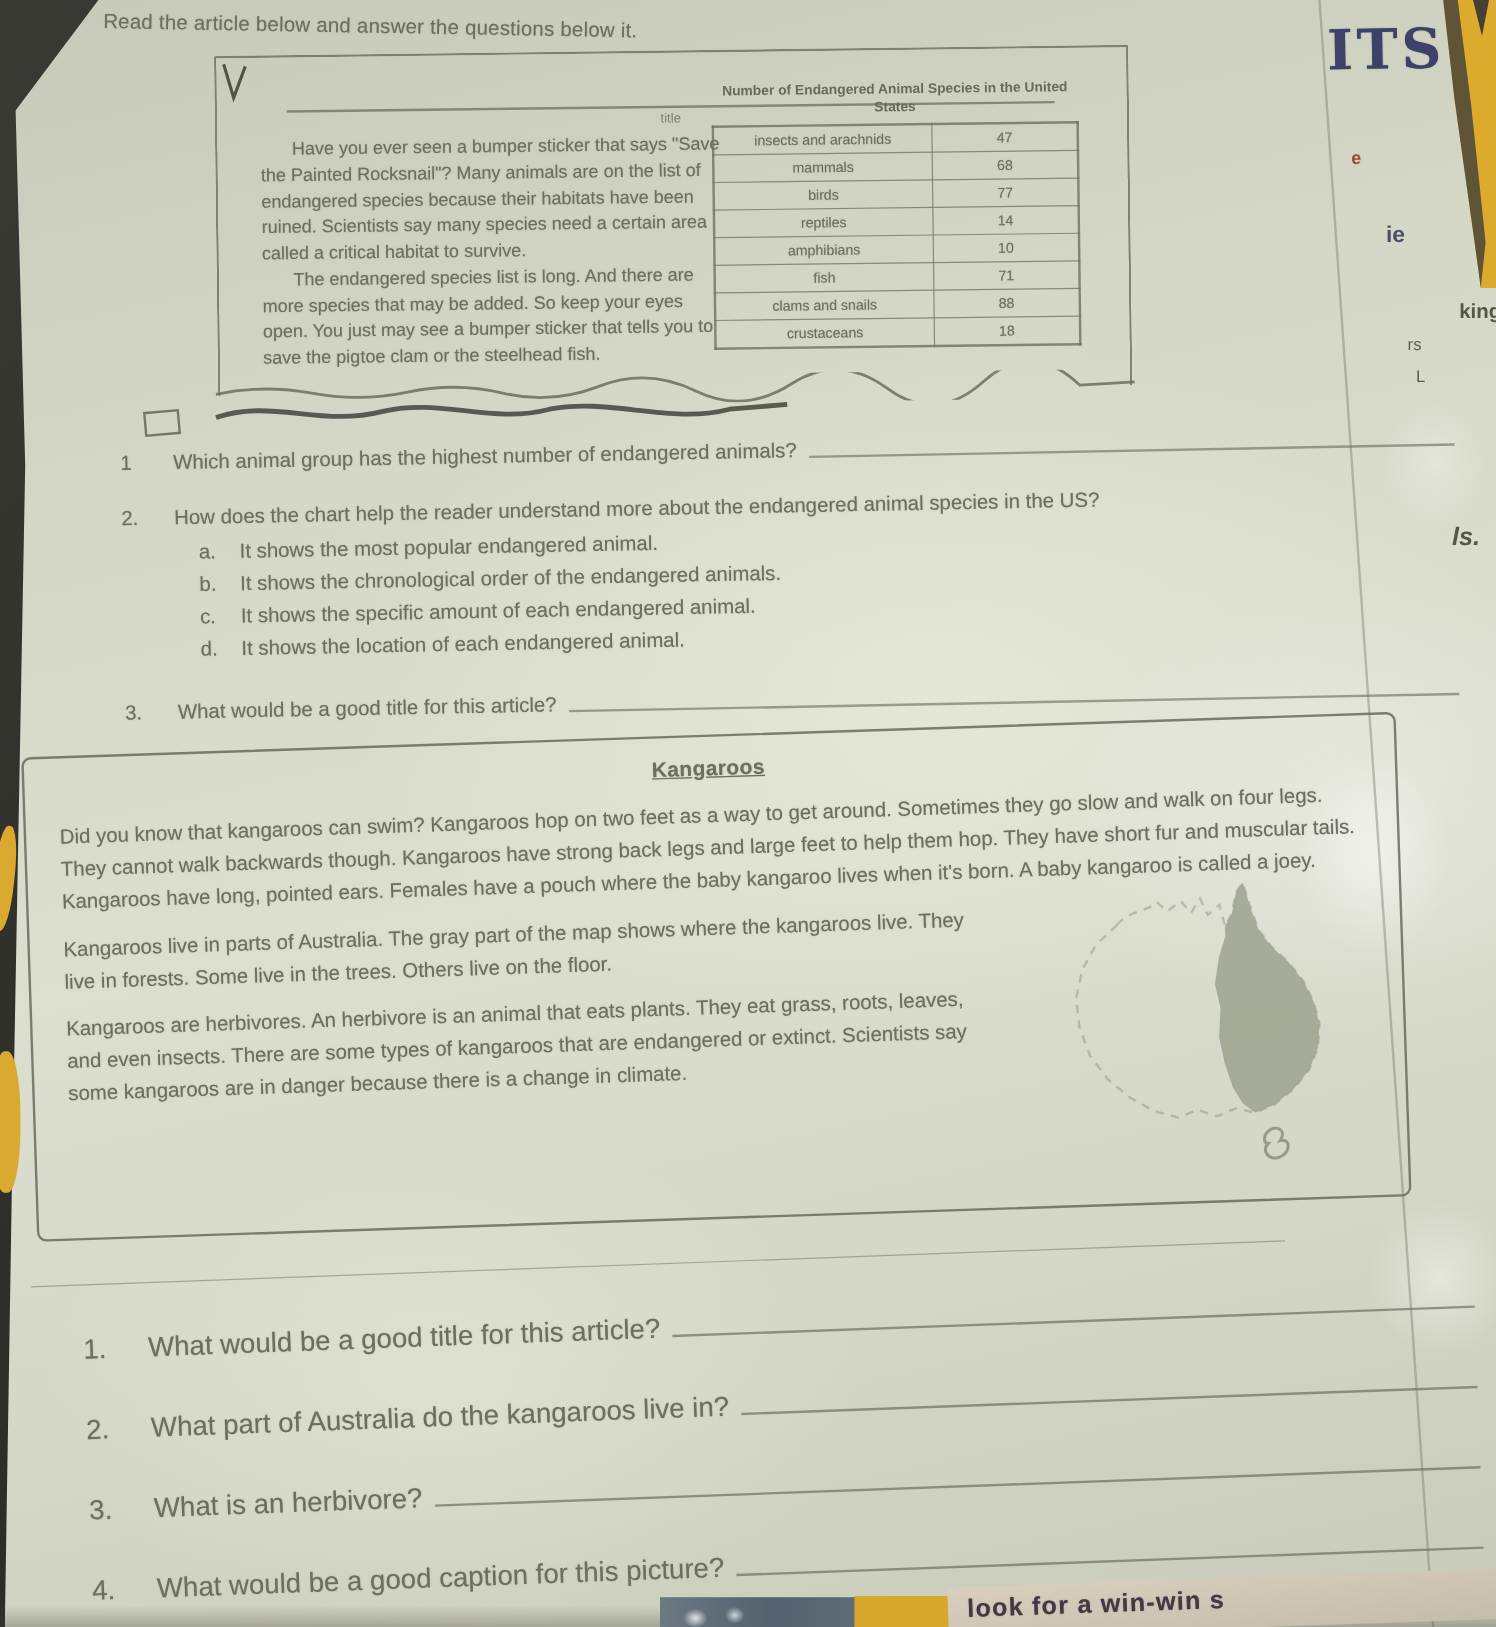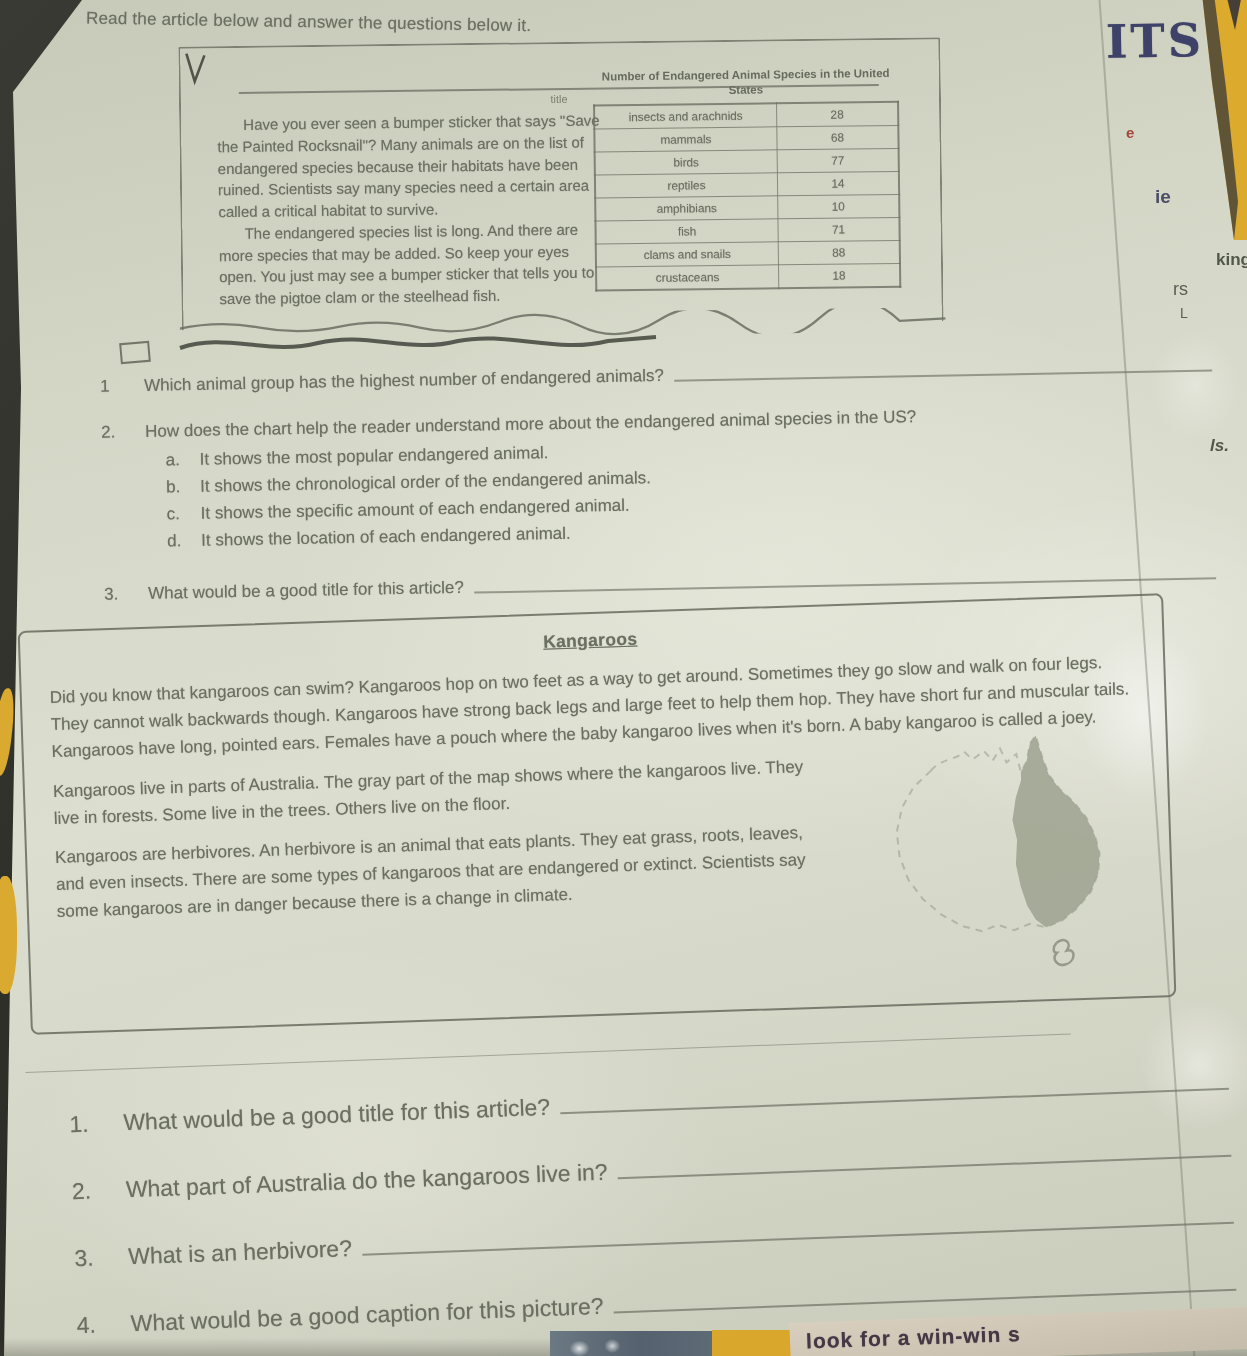--- a/index.html
+++ b/index.html
@@ -21,23 +21,23 @@
   .g3{left:1150px;top:330px;width:90px;height:110px;background:radial-gradient(closest-side,rgba(255,255,255,.30),rgba(255,255,255,0));}
   .paper-edge{left:1098px;top:-8px;width:2px;height:1380px;background:rgba(124,128,112,.45);
               transform-origin:top center;transform:rotate(-4deg);}
   
   .frag{white-space:nowrap;color:#53574b;}
   .frag-its{left:1106px;top:14px;font-family:"DejaVu Serif",serif;font-weight:700;font-size:46px;
             color:#3e4268;letter-spacing:3px;transform:rotate(-1deg);text-shadow:0 0 1px rgba(62,66,104,.6);}
   .frag-e{left:1126px;top:124px;color:#a3473c;font-weight:700;font-size:15px;}
   .frag-ie{left:1155px;top:186px;font-weight:700;font-size:19px;color:#4b4f66;}
   .frag-king{left:1216px;top:250px;font-weight:700;font-size:17px;}
-  .frag-rs{left:1173px;top:279px;font-size:18px;color:#5a5e52;}
+  .frag-rs{left:1173px;top:279px;font-size:14px;color:#5a5e52;}
   .frag-l{left:1180px;top:305px;font-size:14px;color:#5a5e52;}
-  .frag-ls{left:1210px;top:436px;font-weight:700;font-style:italic;font-size:17px;}
+  .frag-ls{left:1210px;top:436px;font-weight:700;font-style:italic;font-size:21px;}
   .pencil{left:1184px;top:-6px;width:66px;height:246px;}
   .yblob1{left:-5px;top:688px;width:17px;height:88px;background:#d9a930;border-radius:45%;transform:rotate(6deg);}
   .yblob2{left:-7px;top:876px;width:24px;height:118px;background:#d9a930;border-radius:45%;}
   
   .strip-shade{left:0;top:1338px;width:1247px;height:18px;background:linear-gradient(rgba(0,0,0,0),rgba(66,66,58,.30));}
   .strip-dark{left:550px;top:1331px;width:164px;height:25px;
       background:radial-gradient(10px 8px at 18% 70%,rgba(255,255,255,.8),rgba(255,255,255,0)),
                  radial-gradient(8px 7px at 38% 60%,rgba(255,255,255,.7),rgba(255,255,255,0)),
                  linear-gradient(90deg,#6b7983,#55616e 55%,#5d6b77);}
   .strip-yellow{left:712px;top:1330px;width:80px;height:26px;background:#d8a72c;}
@@ -129,21 +129,21 @@
     <div class="abs ink a1-text">
       <p>Have you ever seen a bumper sticker that says "Save the Painted Rocksnail"? Many animals are on the list of endangered species because their habitats have been ruined. Scientists say many species need a certain area called a critical habitat to survive.</p>
       <p>The endangered species list is long. And there are more species that may be added. So keep your eyes open. You just may see a bumper sticker that tells you to save the pigtoe clam or the steelhead fish.</p>
     </div>
     <div class="abs a1-chart">
       <div class="a1-chart-title">Number of Endangered Animal Species in the United States</div>
       <table class="a1-table">
         <tbody>
             <tr>
               <td class="cat">insects and arachnids</td>
-              <td>28</td>
+              <td>47</td>
             </tr>
         <tr>
               <td class="cat">mammals</td>
               <td>68</td>
             </tr>
         <tr>
               <td class="cat">birds</td>
               <td>77</td>
             </tr>
         <tr>

